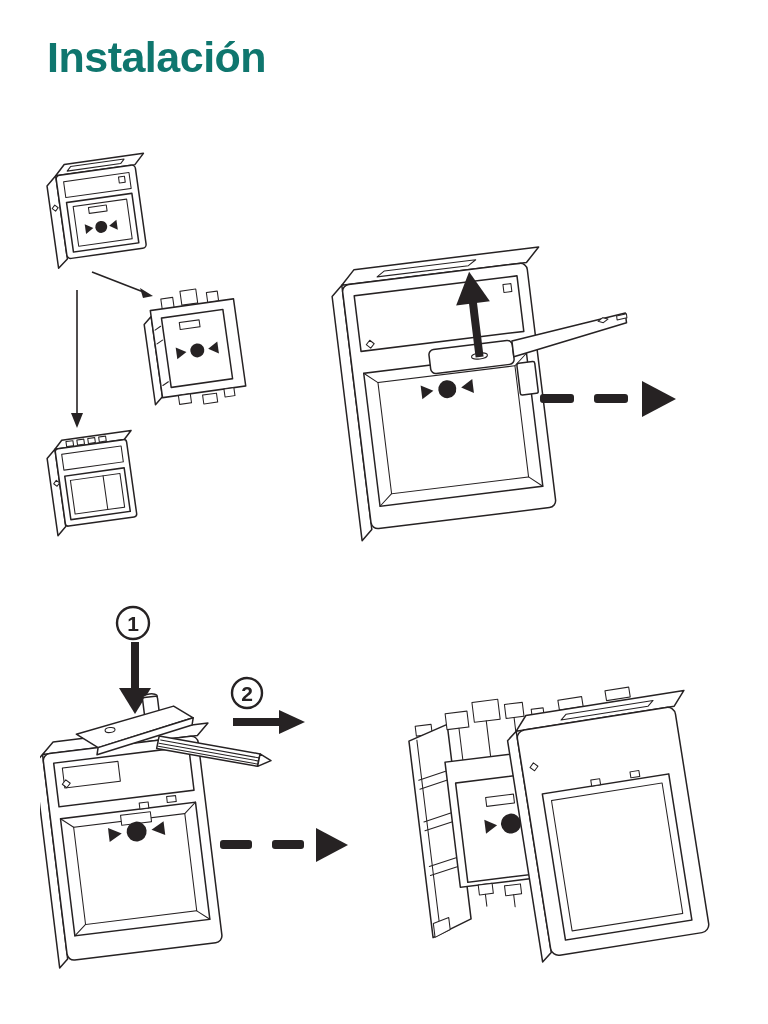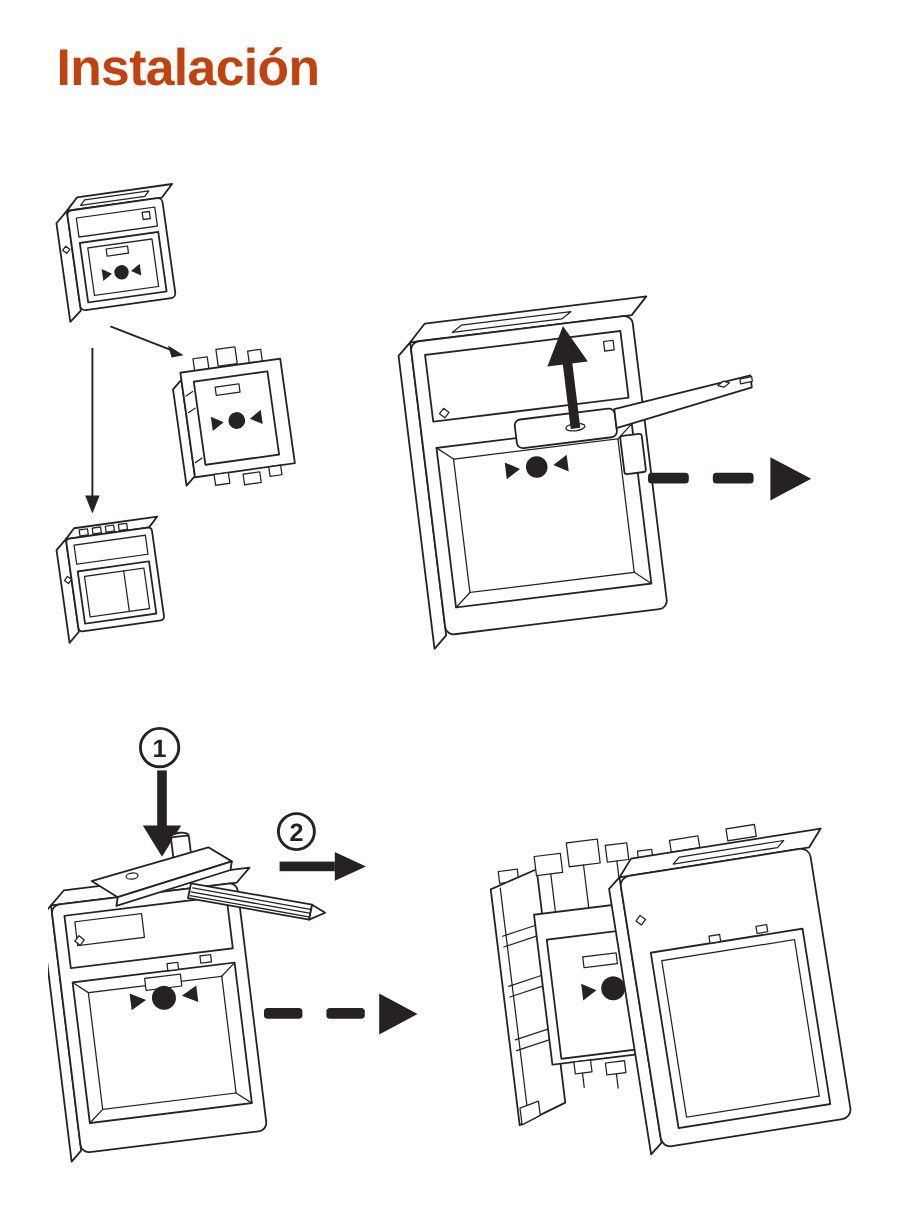--- a/index.html
+++ b/index.html
@@ -6,21 +6,21 @@
   html,body { margin:0; padding:0; }
   body {
     width:768px; height:1024px; position:relative; overflow:hidden;
     background:var(--paper);
     font-family:"Liberation Sans", sans-serif;
     color:var(--ink);
   }
   .page-title {
     position:absolute; left:47px; top:33px; margin:0;
     font-size:43px; font-weight:700; letter-spacing:-0.5px;
-    color:#c2410c;
+    color:#0f766e;
   }
   .fig { position:absolute; }
   
   .part { stroke:var(--ink); fill:var(--paper); stroke-width:1.5; stroke-linejoin:round; stroke-linecap:round; }
   .part .thin { stroke-width:1.05; }
   .ink  { fill:var(--ink); stroke:none; }
   .noline { stroke:none; }
   .badge circle { fill:var(--paper); stroke:var(--ink); stroke-width:2.4; }
   .badge text {
     fill:var(--ink); font-family:"Liberation Sans",sans-serif;

